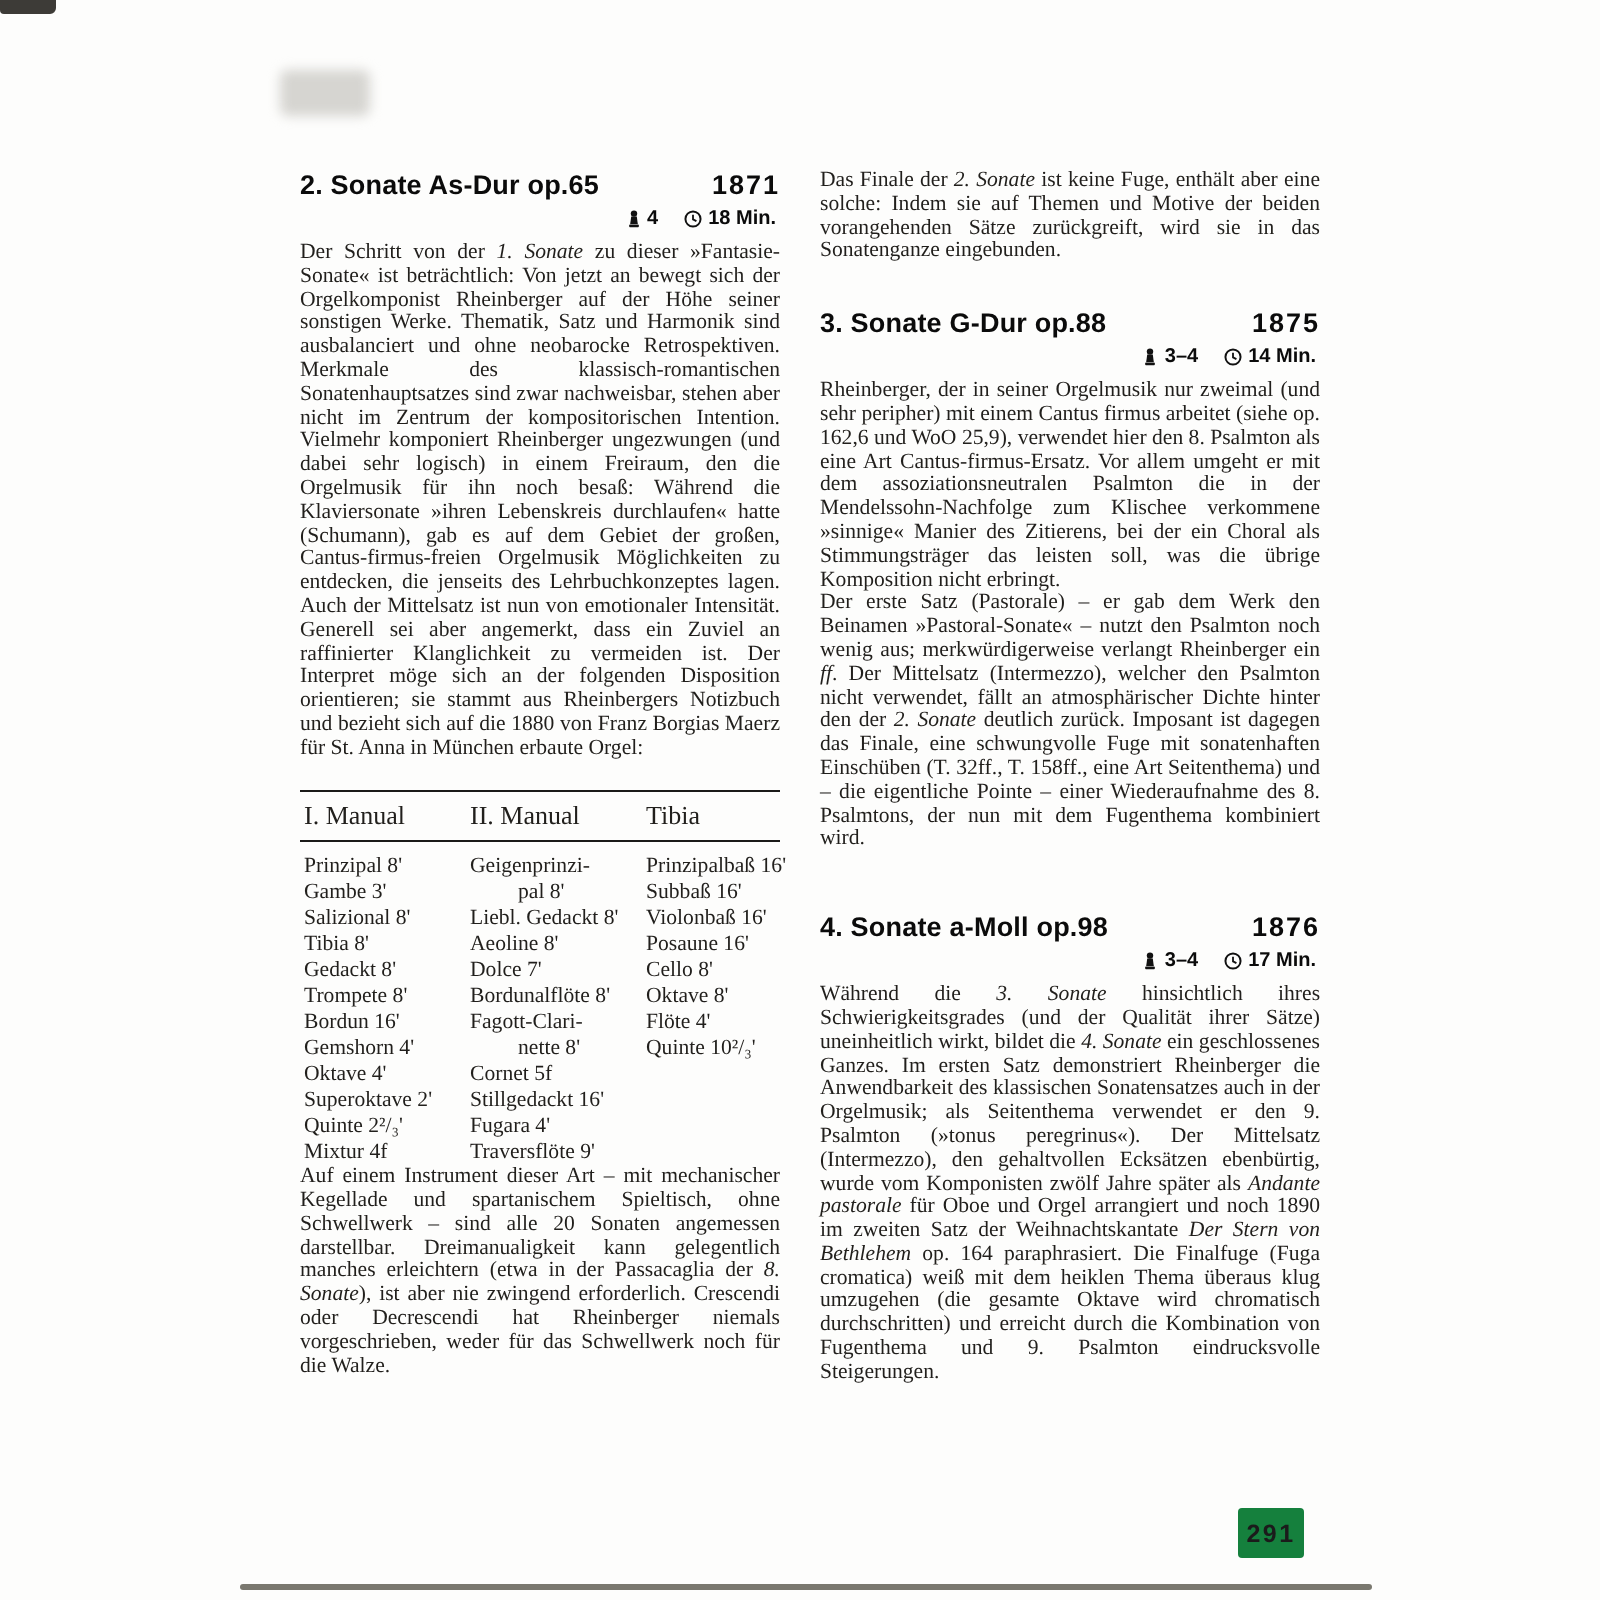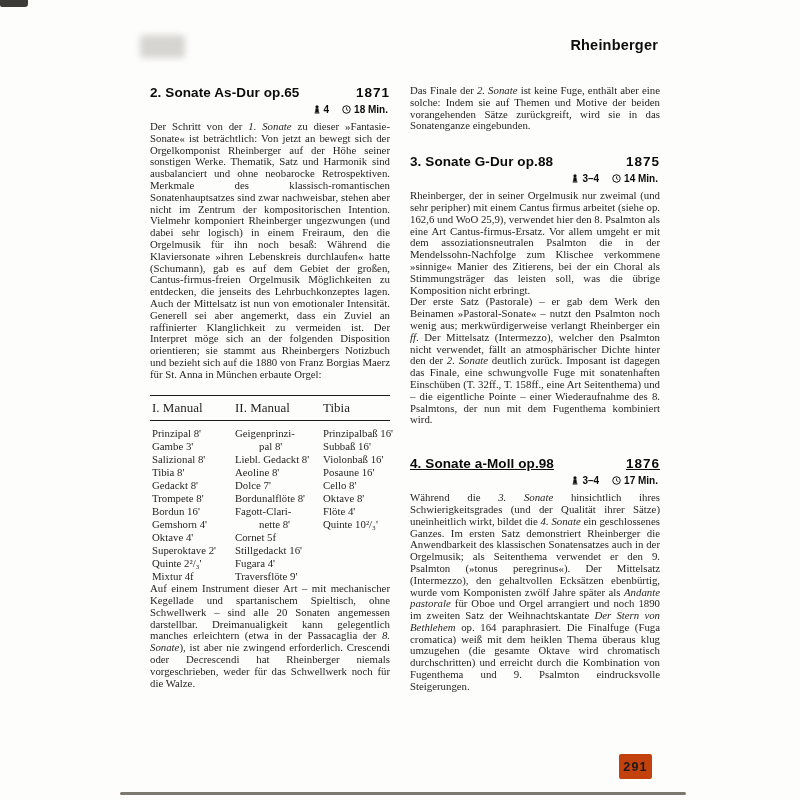--- a/index.html
+++ b/index.html
@@ -26,44 +26,43 @@
   .meta-row{display:flex;justify-content:flex-end;align-items:center;gap:13px;margin:4px 2px 6px 0;
        font-family:"Liberation Sans",sans-serif;font-weight:bold;font-size:10px;color:#0b0b0b;}
   .meta-item{display:flex;align-items:center;gap:3px;}
   .meta-item svg{display:block;}
 
   p.body{margin:0;font-size:10.8px;line-height:11.8px;text-align:justify;hyphens:auto;-webkit-hyphens:auto;}
   p.body i{}
   .mt6{margin-top:6px;}
   .mt20{margin-top:20px;}
   .head-gap{margin-top:22px;}
-  .head-gap2{margin-top:30px;text-decoration:underline;}
+  .head-gap2{margin-top:30px;}
 
   .disposition{margin-top:14px;font-size:10.8px;}
   .t-rule{background:#1b1a18;height:1.6px;margin:0;}
   .t-rule.thin{height:1px;}
   .t-head{display:grid;grid-template-columns:83px 88px 69px;font-size:13px;padding:4px 0 4px 2px;}
   .t-body{display:grid;grid-template-columns:83px 88px 69px;padding:6px 0 0 2px;line-height:13px;}
   .t-body span{white-space:nowrap;}
   .t-body span.ind{padding-left:24px;}
 
-  .page-number{position:absolute;top:754px;left:619px;width:33px;height:25px;background:#c2410c;border-radius:2px;
+  .page-number{position:absolute;top:754px;left:619px;width:33px;height:25px;background:#15803d;border-radius:2px;
        display:flex;align-items:center;justify-content:center;
        font-family:"Liberation Sans",sans-serif;font-weight:bold;font-size:12.5px;letter-spacing:1.2px;color:#1b1b1b;}
 </style>
 </head>
 <body>
 
 <div class="page">
 
   <div class="top-edge"></div>
   <div class="top-edge-corner"></div>
   <div class="smudge"></div>
 
-  <div class="running-header">Rheinberger</div>
 
   <div class="col col-left">
 
     <div class="section-head">
       <span class="title">2. Sonate As-Dur op.65</span>
       <span class="year">1871</span>
     </div>
     <div class="meta-row">
       <span class="meta-item">
         <svg width="8" height="9" viewBox="0 0 8 9">

